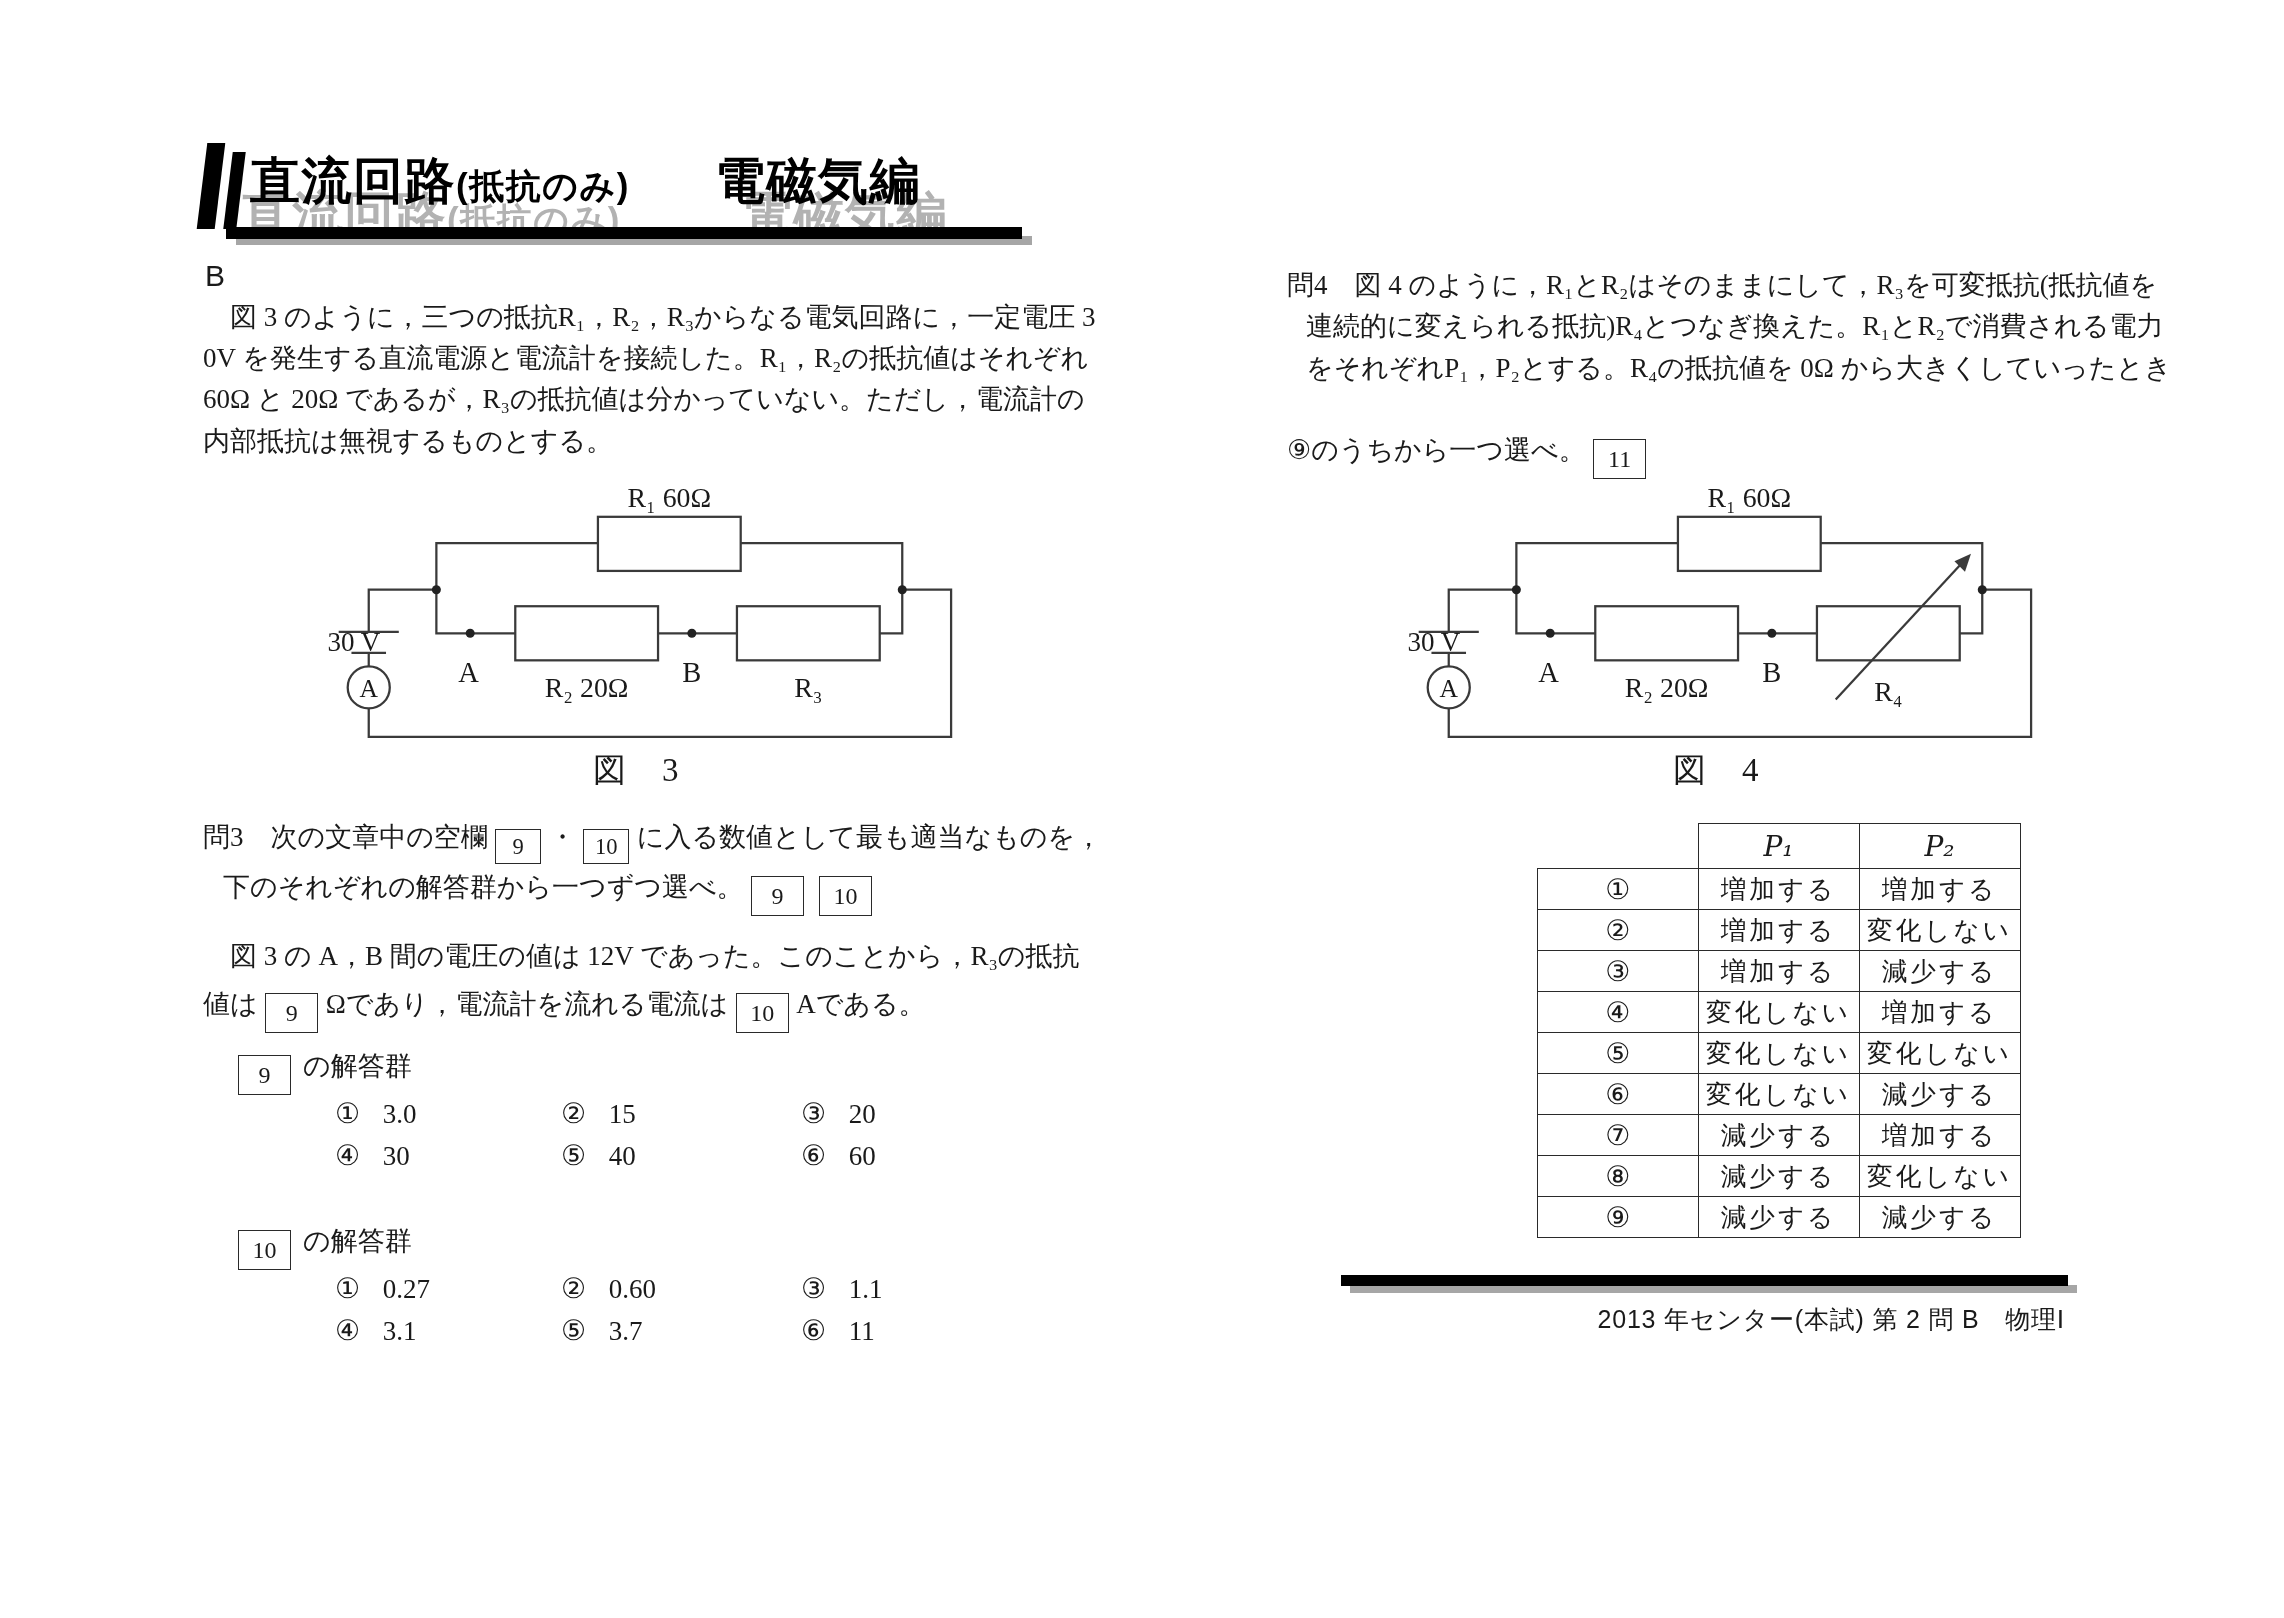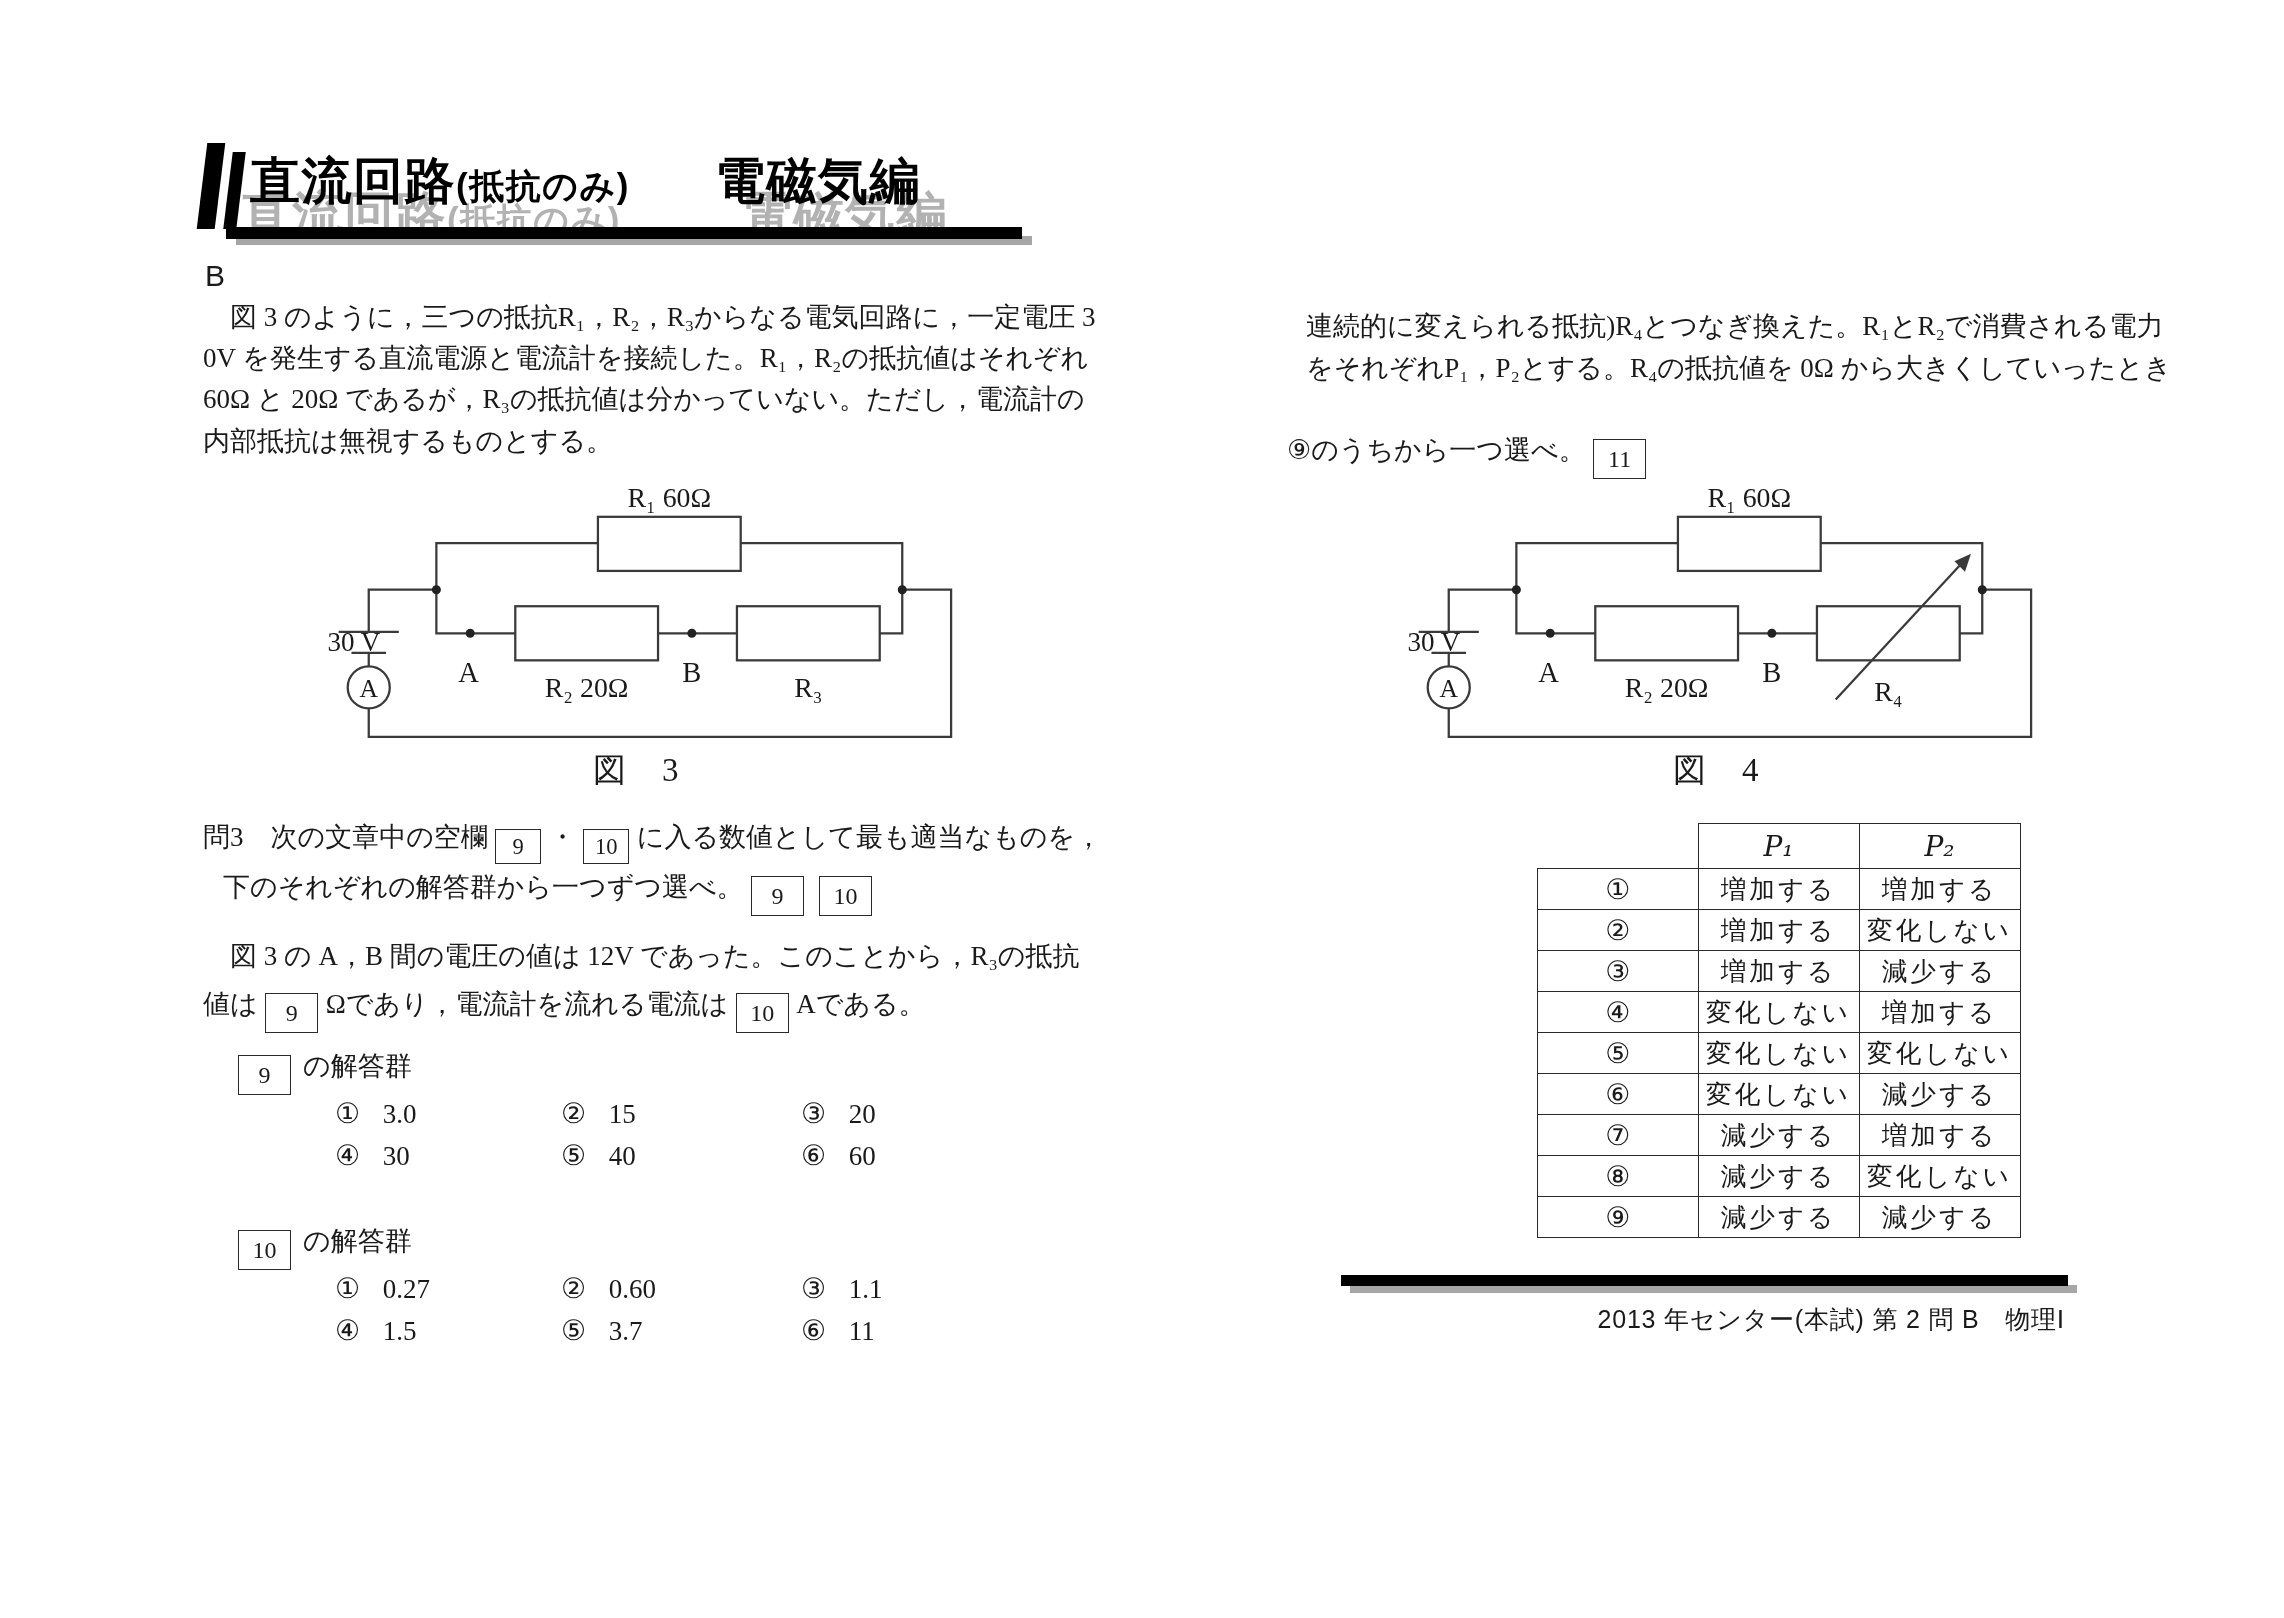--- a/index.html
+++ b/index.html
@@ -122,24 +122,25 @@
   <div class="abs opt" style="left:335px;top:1139px;"><span class="cnum">④</span><span class="val">30</span></div>
   <div class="abs opt" style="left:561px;top:1139px;"><span class="cnum">⑤</span><span class="val">40</span></div>
   <div class="abs opt" style="left:801px;top:1139px;"><span class="cnum">⑥</span><span class="val">60</span></div>
 
   <div class="abs t grouplabel" style="left:238px;top:1224px;">
     <span class="box big" style="margin-left:0;">10</span><span class="gl">の解答群</span>
   </div>
   <div class="abs opt" style="left:335px;top:1272px;"><span class="cnum">①</span><span class="val">0.27</span></div>
   <div class="abs opt" style="left:561px;top:1272px;"><span class="cnum">②</span><span class="val">0.60</span></div>
   <div class="abs opt" style="left:801px;top:1272px;"><span class="cnum">③</span><span class="val">1.1</span></div>
-  <div class="abs opt" style="left:335px;top:1314px;"><span class="cnum">④</span><span class="val">1.5</span></div>
+  <div class="abs opt" style="left:335px;top:1314px;"><span class="cnum">④</span><span class="val">3.1</span></div>
   <div class="abs opt" style="left:561px;top:1314px;"><span class="cnum">⑤</span><span class="val">3.7</span></div>
   <div class="abs opt" style="left:801px;top:1314px;"><span class="cnum">⑥</span><span class="val">11</span></div>
 
+  <div class="abs t" style="left:1287px;top:268px;">問4　図 4 のように，R₁とR₂はそのままにして，R₃を可変抵抗(抵抗値を</div>
   <div class="abs t" style="left:1306px;top:309px;">連続的に変えられる抵抗)R₄とつなぎ換えた。R₁とR₂で消費される電力</div>
   <div class="abs t" style="left:1306px;top:351px;">をそれぞれP₁，P₂とする。R₄の抵抗値を 0Ω から大きくしていったとき</div>
   <div class="abs t" style="left:1287px;top:433px;">
     <span>⑨のうちから一つ選べ。</span><span class="box big">11</span>
   </div>
 
   <div class="abs" style="left:1377px;top:483px;width:677px;height:301px;">
     <svg width="677" height="263" viewBox="0 0 900 350">
       <g stroke="#3a3a3a" stroke-width="3" fill="none">
         <line x1="55" y1="198" x2="135" y2="198"></line>

